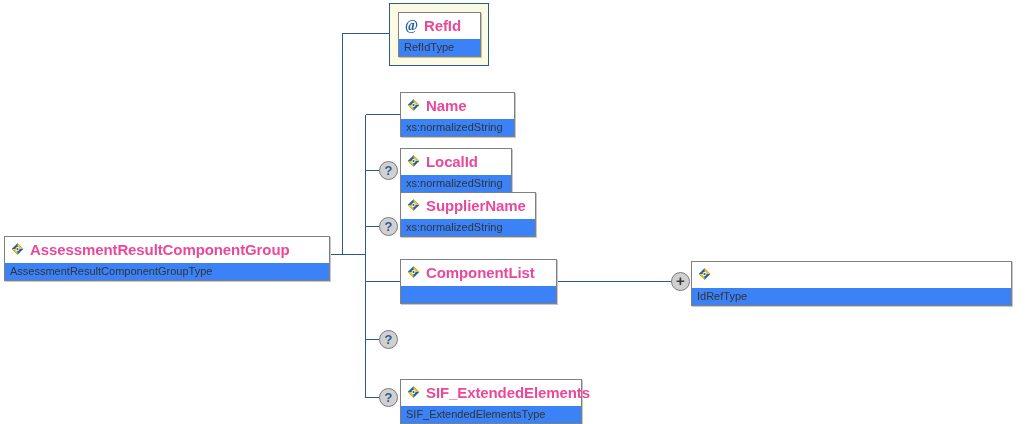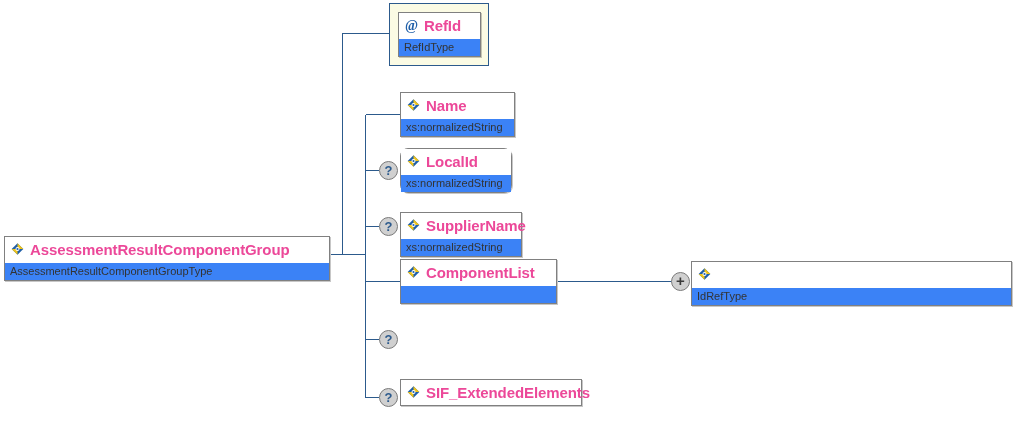--- a/index.html
+++ b/index.html
@@ -175,38 +175,38 @@
           <circle cx="7.5" cy="7" r="2" fill="#ffffff"></circle>
           <circle cx="7.5" cy="7" r="1.1" fill="#1f5fa8"></circle>
         </svg>
       </span>
       <span class="label">Name</span>
     </div>
     <div class="type">xs:normalizedString</div>
   </div>
 
   <div class="marker" style="left:379px; top:161px;">?</div>
-  <div class="node" style="left:400px; top:148px; width:112px;border-radius:8px;">
+  <div class="node" style="left:400px; top:148px; width:112px;">
     <div class="title">
       <span class="icon">
         <svg width="15" height="15" viewBox="0 0 15 15">
           <path d="M7.5 1.2 L13.3 7 L7.5 12.8 L1.7 7 Z" fill="#1f5fa8"></path>
           <path d="M7.5 1.2 L13.3 7 L7.5 7 Z" fill="#f0c419"></path>
           <path d="M1.7 7 L7.5 7 L7.5 12.8 Z" fill="#f0c419"></path>
           <circle cx="7.5" cy="7" r="2" fill="#ffffff"></circle>
           <circle cx="7.5" cy="7" r="1.1" fill="#1f5fa8"></circle>
         </svg>
       </span>
       <span class="label">LocalId</span>
     </div>
     <div class="type">xs:normalizedString</div>
   </div>
 
   <div class="marker" style="left:379px; top:217px;">?</div>
-  <div class="node" style="left:400px; top:212px; width:122px;">
+  <div class="node" style="left:400px; top:192px; width:136px;">
     <div class="title">
       <span class="icon">
         <svg width="15" height="15" viewBox="0 0 15 15">
           <path d="M7.5 1.2 L13.3 7 L7.5 12.8 L1.7 7 Z" fill="#1f5fa8"></path>
           <path d="M7.5 1.2 L13.3 7 L7.5 7 Z" fill="#f0c419"></path>
           <path d="M1.7 7 L7.5 7 L7.5 12.8 Z" fill="#f0c419"></path>
           <circle cx="7.5" cy="7" r="2" fill="#ffffff"></circle>
           <circle cx="7.5" cy="7" r="1.1" fill="#1f5fa8"></circle>
         </svg>
       </span>
@@ -240,20 +240,21 @@
         <svg width="15" height="15" viewBox="0 0 15 15">
           <path d="M7.5 1.2 L13.3 7 L7.5 12.8 L1.7 7 Z" fill="#1f5fa8"></path>
           <path d="M7.5 1.2 L13.3 7 L7.5 7 Z" fill="#f0c419"></path>
           <path d="M1.7 7 L7.5 7 L7.5 12.8 Z" fill="#f0c419"></path>
           <circle cx="7.5" cy="7" r="2" fill="#ffffff"></circle>
           <circle cx="7.5" cy="7" r="1.1" fill="#1f5fa8"></circle>
         </svg>
       </span>
       <span class="label">SIF_ExtendedElements</span>
     </div>
+    <div class="type">SIF_ExtendedElementsType</div>
   </div>
 
   <div class="marker plus" style="left:671px; top:272px;">+</div>
   <div class="node" style="left:691px; top:261px; width:321px;">
     <div class="title">
       <span class="icon">
         <svg width="15" height="15" viewBox="0 0 15 15">
           <path d="M7.5 1.2 L13.3 7 L7.5 12.8 L1.7 7 Z" fill="#1f5fa8"></path>
           <path d="M7.5 1.2 L13.3 7 L7.5 7 Z" fill="#f0c419"></path>
           <path d="M1.7 7 L7.5 7 L7.5 12.8 Z" fill="#f0c419"></path>

